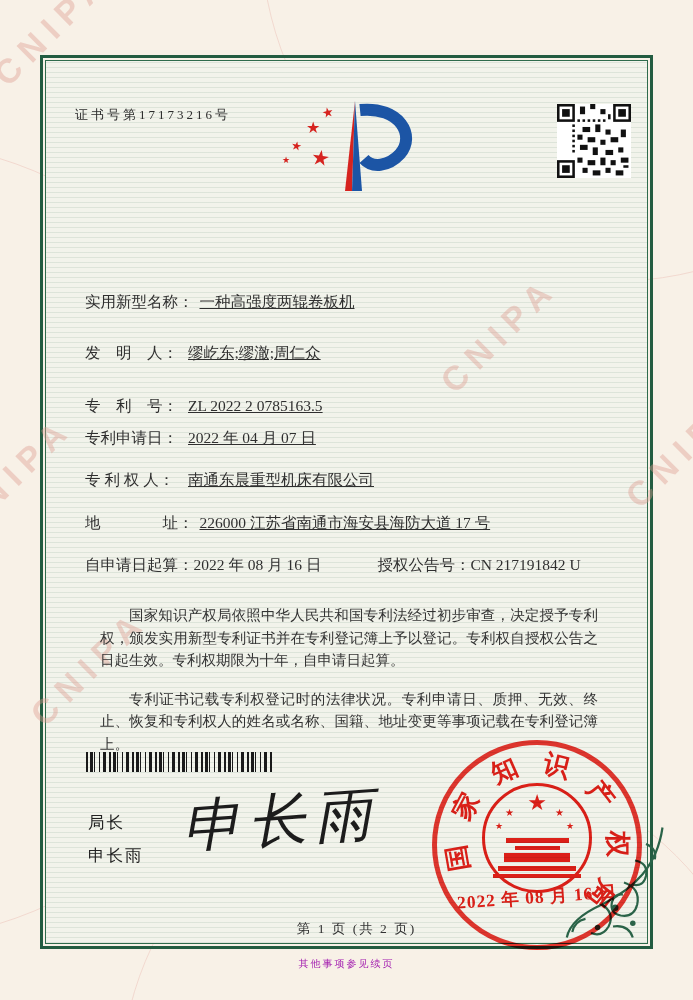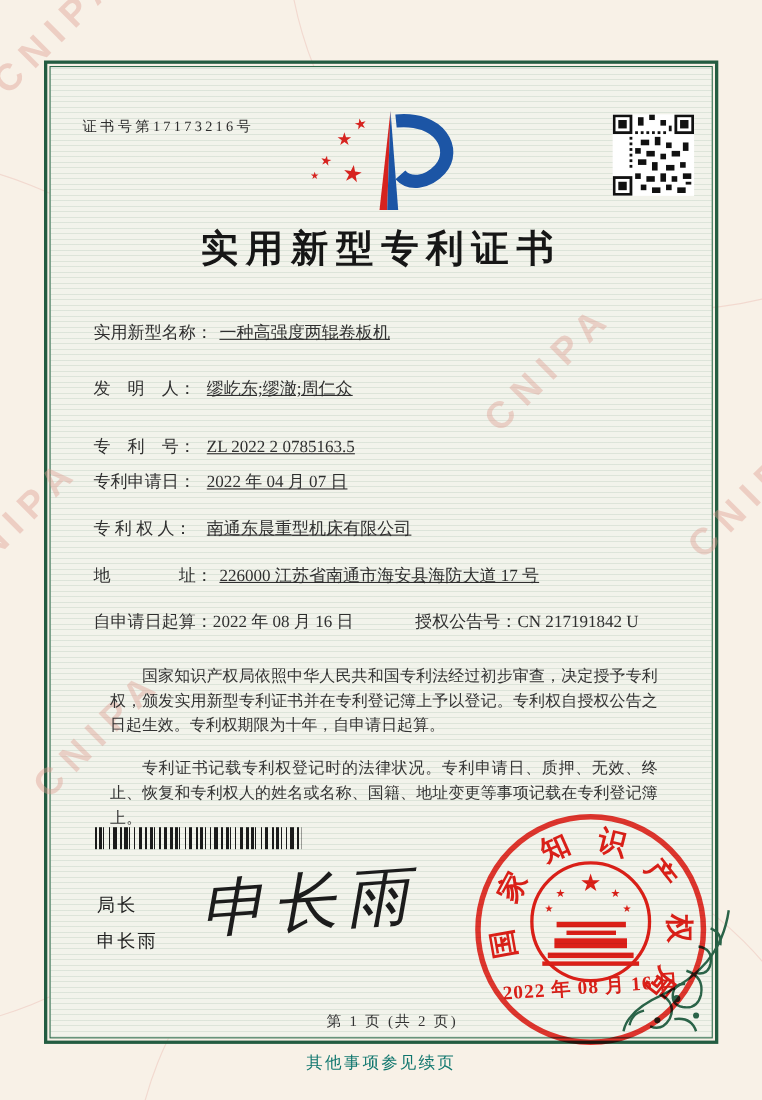--- a/index.html
+++ b/index.html
@@ -78,22 +78,22 @@
   .g2{width:45px;height:4px;margin-left:-22px;top:60px;}
   .g3{width:66px;height:9px;margin-left:-33px;top:67px;}
   .g4{width:78px;height:5px;margin-left:-39px;top:80px;}
   .g5{width:88px;height:4px;margin-left:-44px;top:88px;}
   .seal-date{position:absolute;left:-6px;top:140px;width:212px;text-align:center;
         font-size:17.5px;font-weight:bold;color:#e8211a;letter-spacing:1px;
         transform:rotate(-4deg);white-space:nowrap;}
 
   #page-info{left:0;right:0;top:920px;text-align:center;font-size:13.5px;
              letter-spacing:2px;color:#333;padding-left:20px;}
-  #cont-note{left:0;right:0;top:957px;text-align:center;font-size:15px;
-             letter-spacing:2px;color:#0f766e;z-index:3;}
+  #cont-note{left:0;right:0;top:957px;text-align:center;font-size:10px;
+             letter-spacing:2px;color:#a21caf;z-index:3;}
 </style>
 </head>
 <body>
 
 <div id="page">
 
   <div class="arc" id="arc1"></div>
   <div class="arc" id="arc2"></div>
   <div class="arc" id="arc3"></div>
   <span class="wm" style="left:-22px;top:8px;">CNIPA</span>
@@ -188,21 +188,20 @@
         <rect x="25" y="21" width="3" height="2"></rect>
         <rect x="10" y="25" width="2" height="2"></rect>
       <rect x="14" y="26" width="3" height="2"></rect>
         <rect x="19" y="25" width="2" height="2"></rect>
         <rect x="23" y="26" width="3" height="2"></rect>
       <rect x="26" y="24" width="2" height="1"></rect>
         <rect x="20" y="4" width="1" height="2"></rect>
     </g>
   </svg>
 
-  <div class="abs" id="title">实用新型专利证书</div>
 
   <div class="row" style="top:292px;">
     <span class="flabel">实用新型名称：</span><span class="fvalue">一种高强度两辊卷板机</span>
   </div>
   <div class="row" style="top:343px;">
     <span class="flabel">发　明　人：</span><span class="fvalue">缪屹东;缪澈;周仁众</span>
   </div>
   <div class="row" style="top:396px;">
     <span class="flabel">专　利　号：</span><span class="fvalue">ZL 2022 2 0785163.5</span>
   </div>

